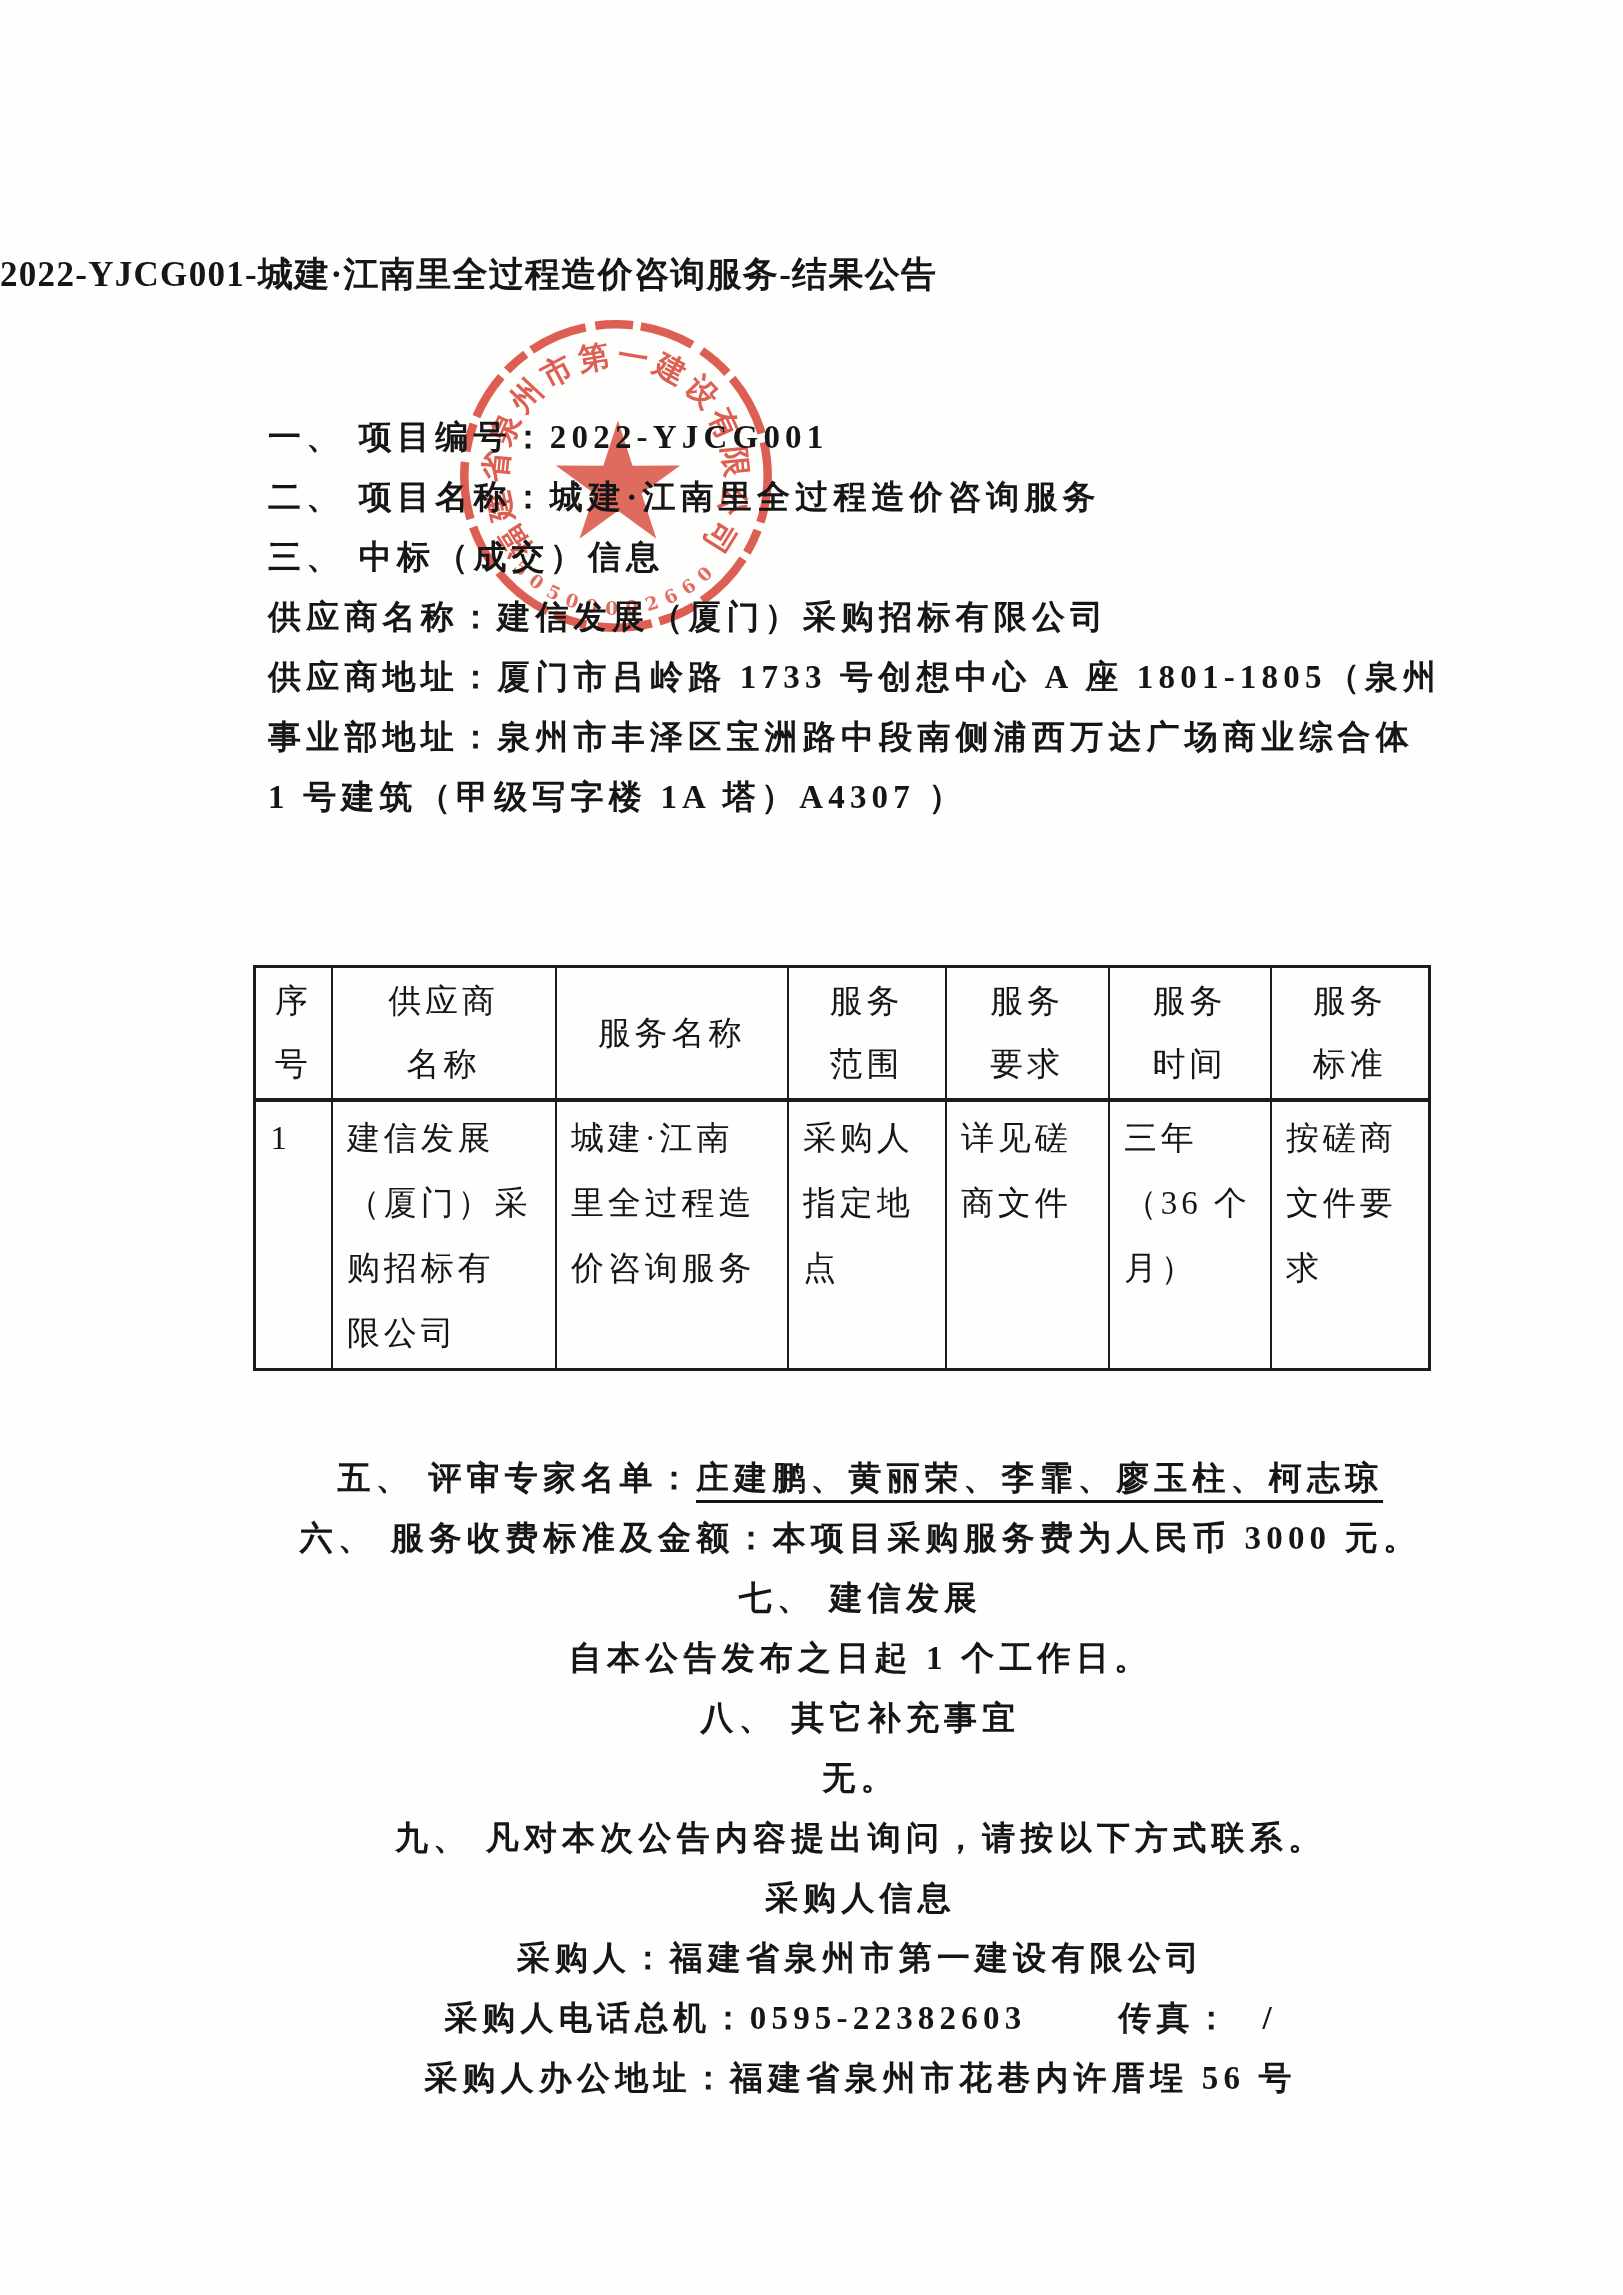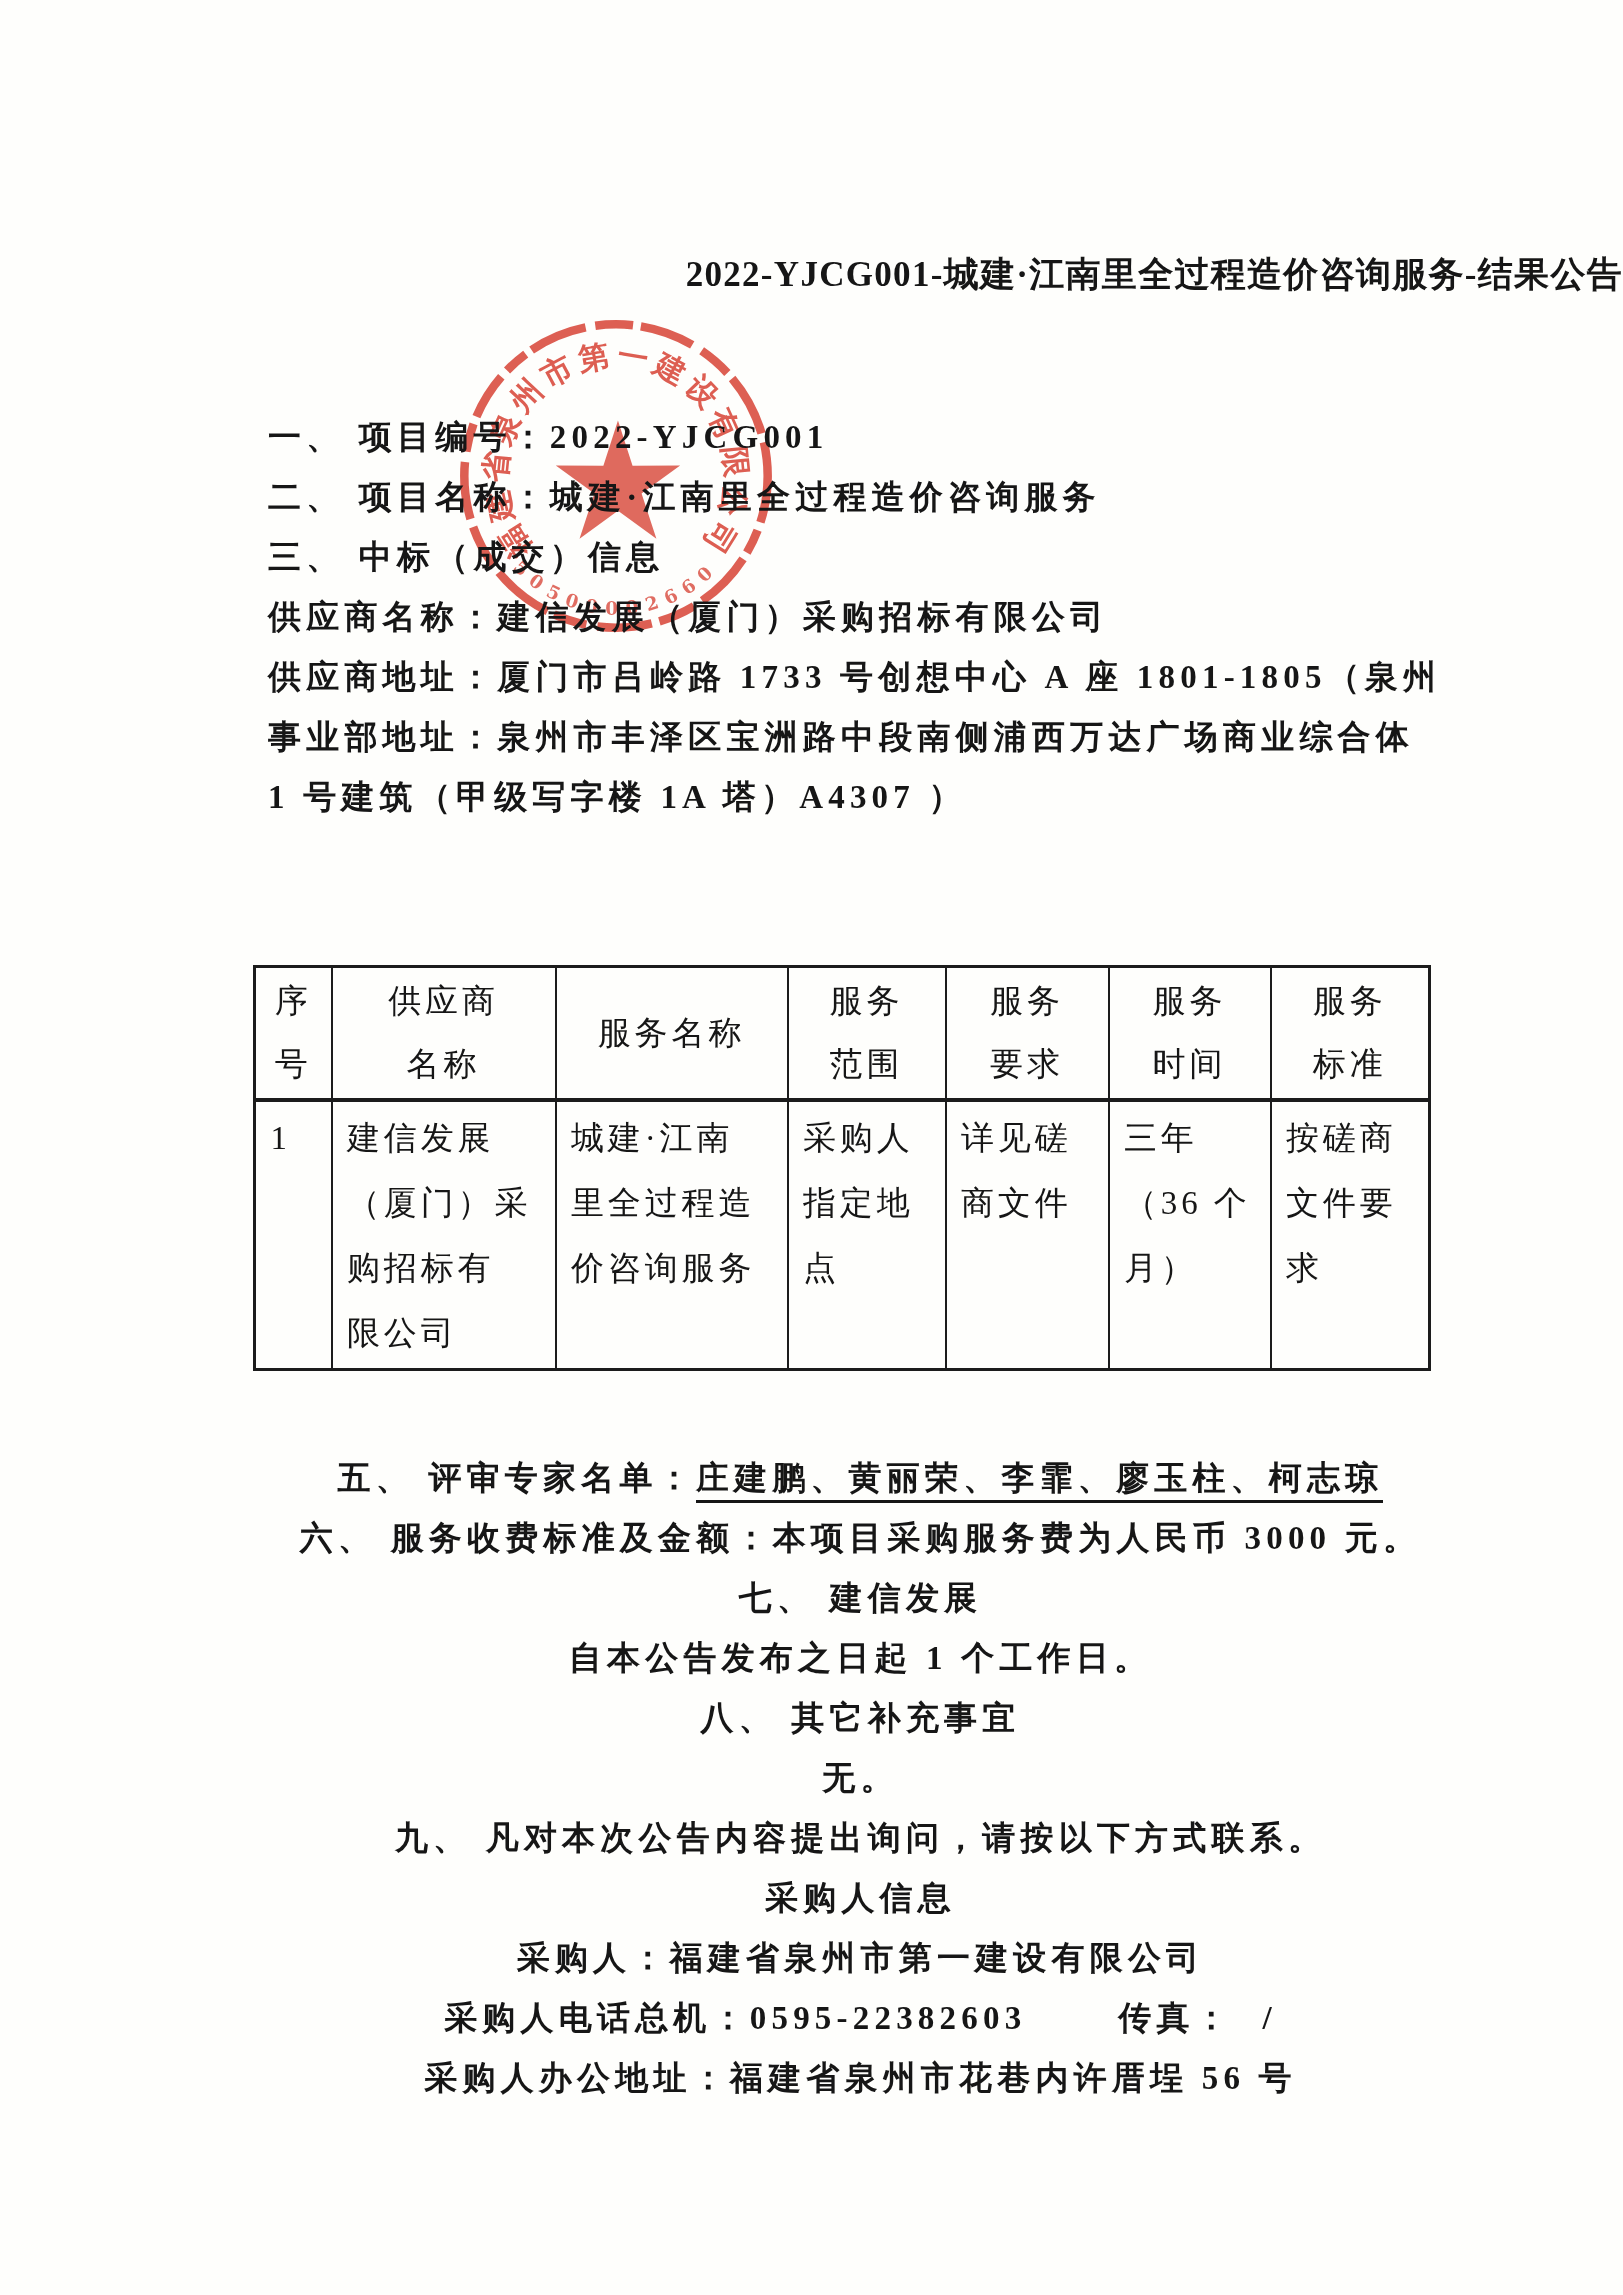--- a/index.html
+++ b/index.html
@@ -8,21 +8,21 @@
     width:1623px;height:2295px;
     margin:0 auto;
     background:#fefefc;
     font-family:"Liberation Serif","DejaVu Serif",serif;
     color:#161616;
     overflow:hidden;
   }
   
   .doc-title{
     position:absolute;top:251px;left:0;width:100%;
-    margin:0;text-align:right;
+    margin:0;text-align:left;
     font-size:35px;font-weight:600;letter-spacing:1.3px;
   }
   
   .block{position:absolute;left:268px;width:1185px;}
   .block1{top:407px;}
   .block2{top:1448px;text-align:center;}
   .line{
     height:60px;line-height:60px;margin:0;
     font-size:33px;letter-spacing:5.2px;white-space:nowrap;font-weight:bold;
   }

